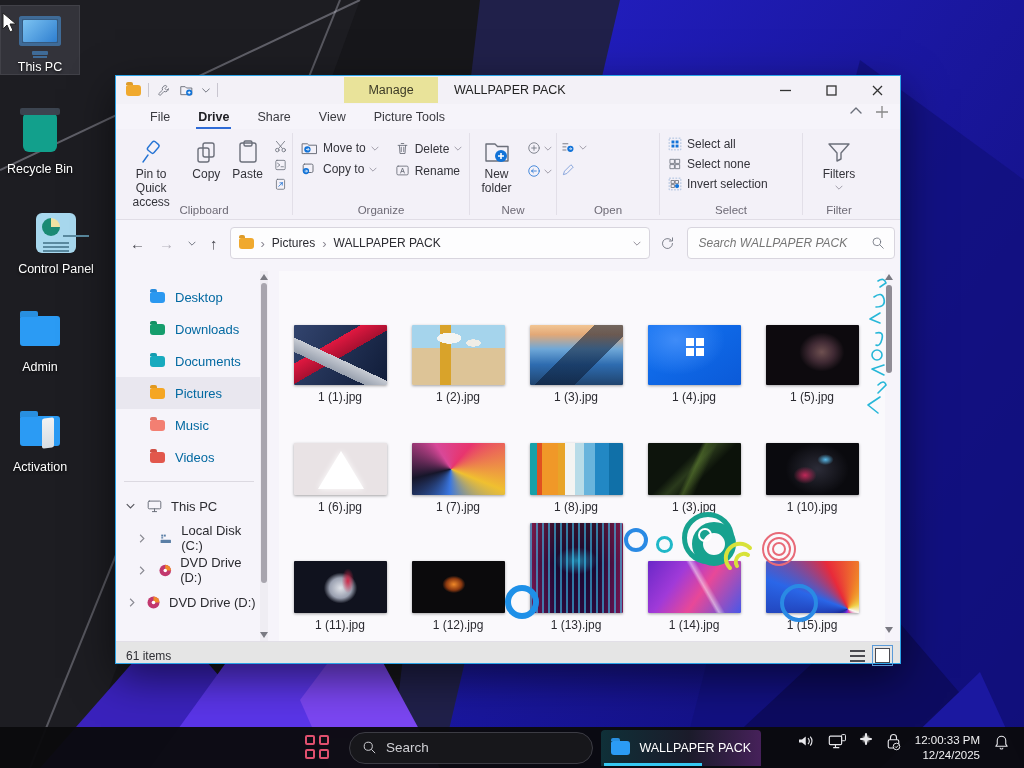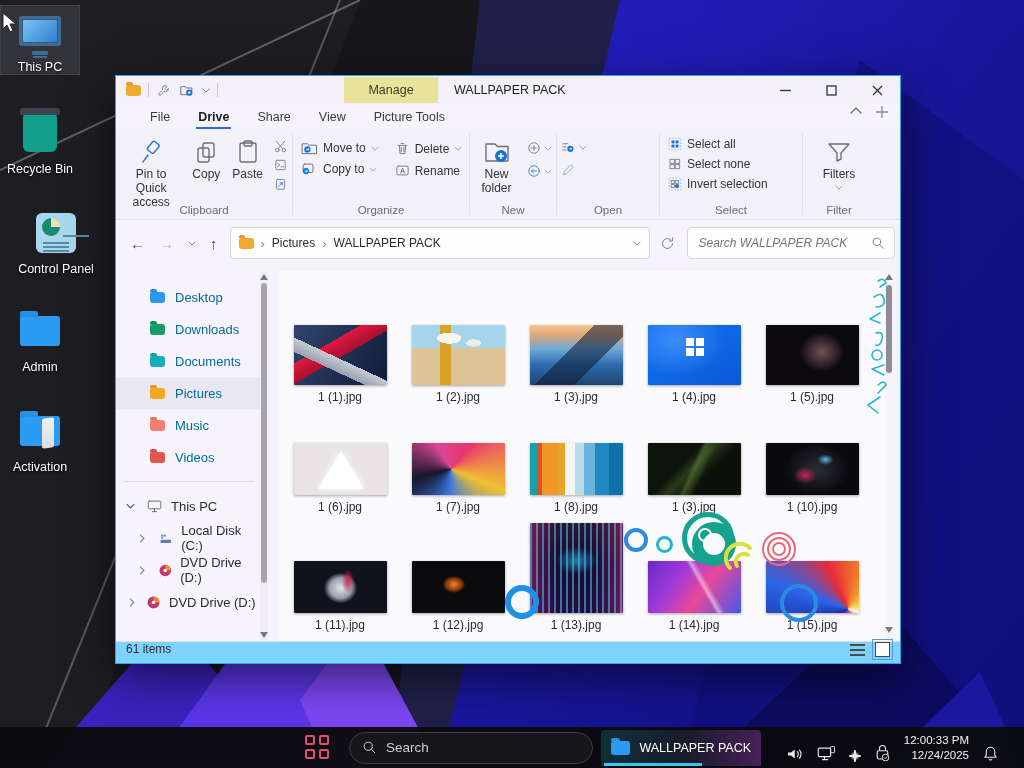--- a/index.html
+++ b/index.html
@@ -145,22 +145,22 @@
         linear-gradient(90deg,rgba(240,40,120,.4),transparent 28%,transparent 72%,rgba(240,40,120,.4)),
         linear-gradient(180deg,#32122c,#1a0830 45%,#2a0a3c)}
   .t14{background:linear-gradient(60deg,transparent 55%,rgba(255,255,255,.5) 58%,transparent 63%),
         linear-gradient(125deg,#6a28c8 0%,#a03ad8 32%,#e84898 58%,#4858e8 100%)}
   .t15{background:conic-gradient(from 245deg at 88% 92%,#1b2a9a,#2a66e8,#e82a3a,#f08828,#f0d048,#f8f8f4,#d84898,#7a2ae0,#1b2a9a)}
 
   
   .fscroll{position:absolute;right:6px;top:195px;width:9px;bottom:22px}
 
   
-  .statusbar{position:absolute;left:0;right:0;bottom:0;height:22px;background:#7dd3fc;border-top:1px solid #e2dfe7;
-             display:flex;align-items:flex-start;padding:0 10px;box-sizing:border-box;font-size:12px;color:#2f2f35}
+  .statusbar{position:absolute;left:0;right:0;bottom:0;height:22px;background:#e5e5e5;border-top:1px solid #e2dfe7;
+             display:flex;align-items:flex-end;padding:0 10px;box-sizing:border-box;font-size:12px;color:#2f2f35}
   .statusbar .grow{flex:1}
   .viewic{display:flex;align-items:center;gap:10px}
   .vlines{width:15px;height:12px;background:linear-gradient(#4a4a50 0 2px,transparent 2px 5px,#4a4a50 5px 7px,transparent 7px 10px,#4a4a50 10px 12px)}
   .vbox{width:13px;height:13px;border:1.5px solid #4a4a50;background:#fff;outline:1.5px solid #5a9ad8;outline-offset:2px}
 
   
   .deco-under{position:absolute;inset:0;z-index:1;pointer-events:none}
   .deco-over{position:absolute;inset:0;z-index:30;pointer-events:none}
   .ring{position:absolute;border-radius:50%;border-style:solid}
   .letter{position:absolute;font-weight:bold;font-family:"DejaVu Sans",sans-serif}
@@ -171,21 +171,21 @@
   .startbtn{margin-left:305px;width:26px;height:26px;display:grid;grid-template-columns:10px 10px;
             grid-template-rows:10px 10px;gap:4px}
   .startbtn span{border:2.2px solid #e0506e;border-radius:2px;box-sizing:border-box}
   .tsearch{margin-left:18px;width:218px;height:30px;border-radius:16px;background:#17171b;border:1px solid #3c3c44;
            display:flex;align-items:center;padding:0 12px;gap:9px;font-size:13.5px;color:#cfcfd4}
   .task{margin-left:8px;position:relative;height:36px;width:160px;display:flex;align-items:center;gap:9px;
         padding:0 10px;box-sizing:border-box;border-radius:4px 4px 0 0;
         background:linear-gradient(90deg,#0f3038 0%,#1b1b2a 55%,#46215a 100%)}
   .task .ul{position:absolute;left:3px;bottom:0;width:98px;height:3px;background:#35c8f2}
   .task .label{font-size:12.5px;color:#fff;white-space:nowrap}
-  .tray{margin-left:auto;display:flex;align-items:flex-end;gap:13px;padding-right:25px}
+  .tray{margin-left:auto;display:flex;align-items:flex-start;gap:13px;padding-right:14px}
   .clock{text-align:right;font-size:11.5px;line-height:1.25;color:#f2f2f4}
   .star4{width:12px;height:12px;background:
      radial-gradient(circle,#fff 18%,rgba(255,255,255,.25) 45%,transparent 60%);position:relative}
   .star4::before,.star4::after{content:"";position:absolute;background:#e8e8ec;left:5px;top:0;width:2px;height:12px;border-radius:1px}
   .star4::after{transform:rotate(90deg)}
 
   .ic-stroke{stroke:#6b6f7a;fill:none;stroke-width:1.4;stroke-linecap:round;stroke-linejoin:round}
   .ic-blue{stroke:#2574d4;fill:none;stroke-width:1.4;stroke-linecap:round;stroke-linejoin:round}
 </style>
 </head>

